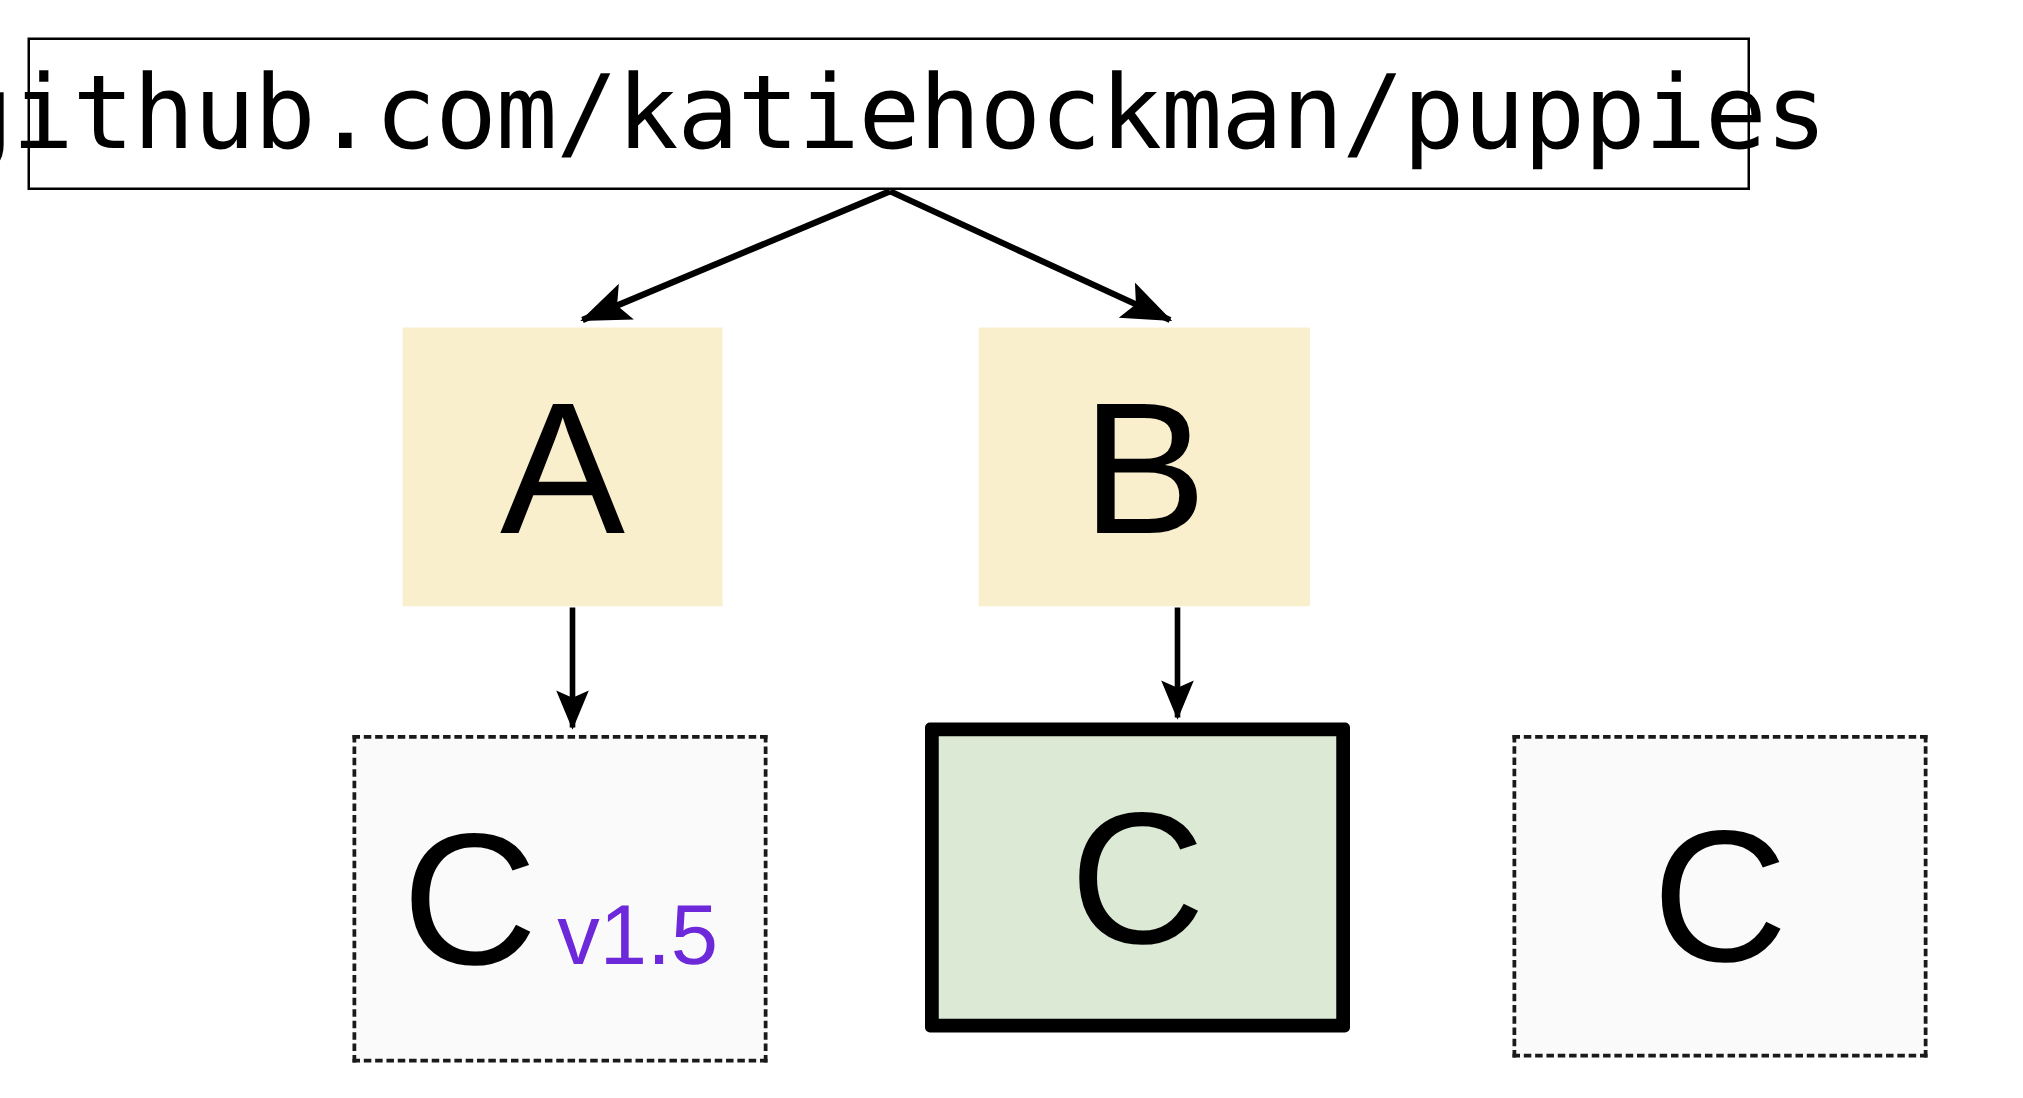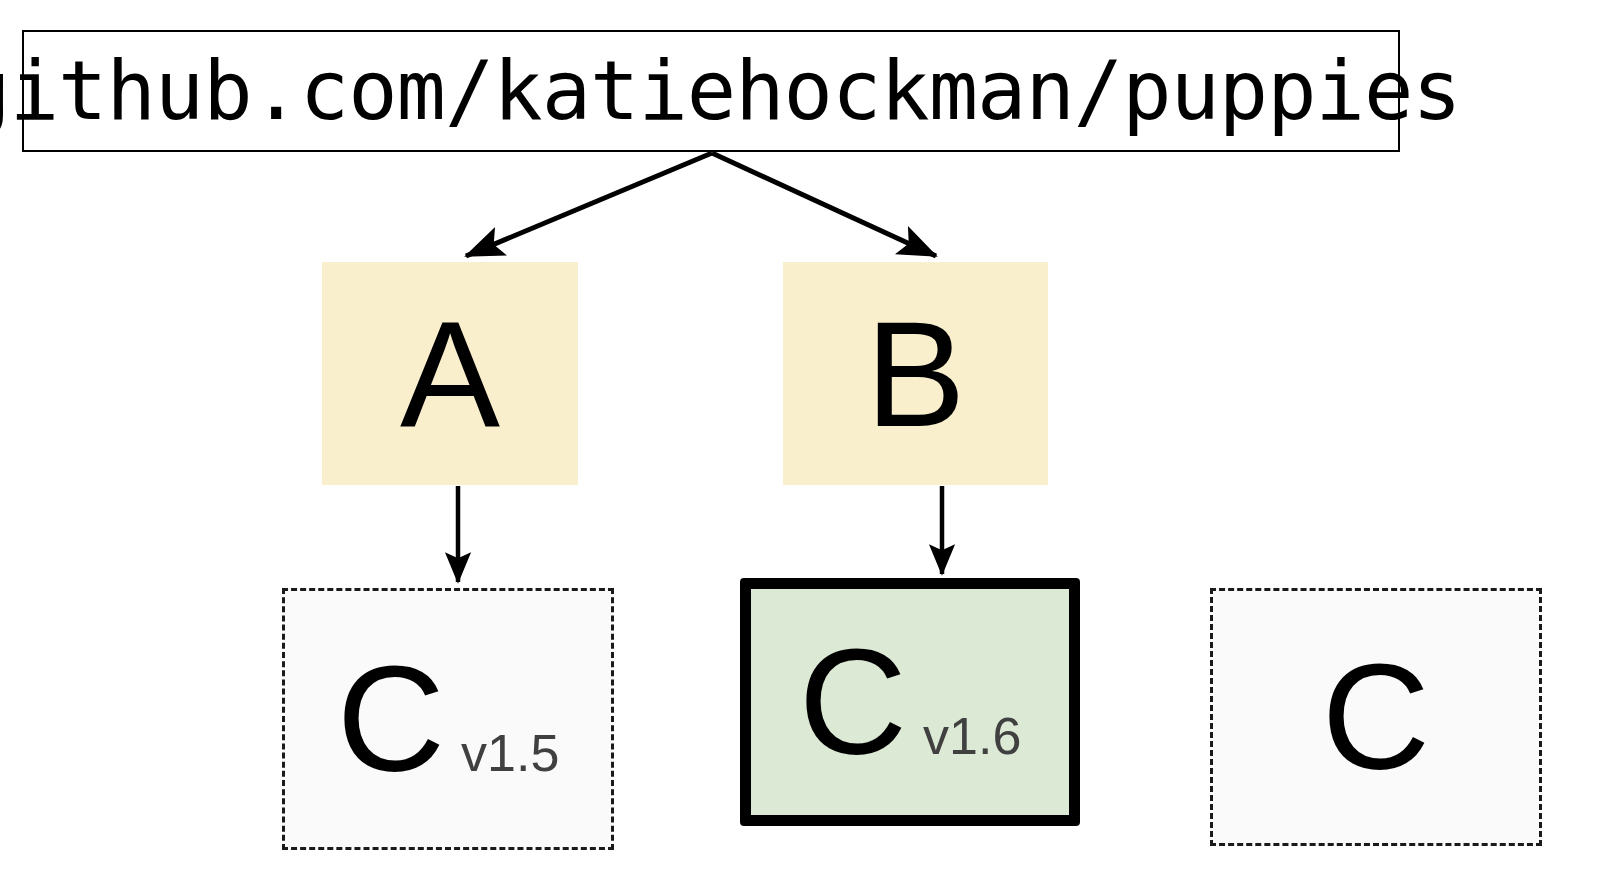--- a/index.html
+++ b/index.html
@@ -95,23 +95,23 @@
   }
   .dep-letter {
     font-family: "Liberation Sans", sans-serif;
     font-size: 150px;
     line-height: 1;
     color: #000000;
     font-weight: 400;
   }
   .dep-version {
     font-family: "Liberation Sans", sans-serif;
-    font-size: 52px;
+    font-size: 68px;
     line-height: 1;
-    color: #404040;
+    color: #6d28d9;
     font-weight: 400;
     margin-left: 16px;
   }
   #dep-c15 { left: 282px; top: 588px; width: 332px; height: 262px; }
   #dep-c16 { left: 740px; top: 578px; width: 340px; height: 248px; }
   #dep-c17 { left: 1210px; top: 588px; width: 332px; height: 258px; }
 </style>
 </head>
 <body>
 
@@ -151,21 +151,20 @@
   <div class="dep-box dep-inactive" id="dep-c15">
     <div class="dep-inner">
       <span class="dep-letter">C</span>
       <span class="dep-version">v1.5</span>
     </div>
   </div>
 
   <div class="dep-box dep-selected" id="dep-c16">
     <div class="dep-inner">
       <span class="dep-letter">C</span>
-      <span class="dep-version">v1.6</span>
     </div>
   </div>
 
   <div class="dep-box dep-inactive" id="dep-c17">
     <div class="dep-inner">
       <span class="dep-letter">C</span>
     </div>
   </div>
 
 </div>

